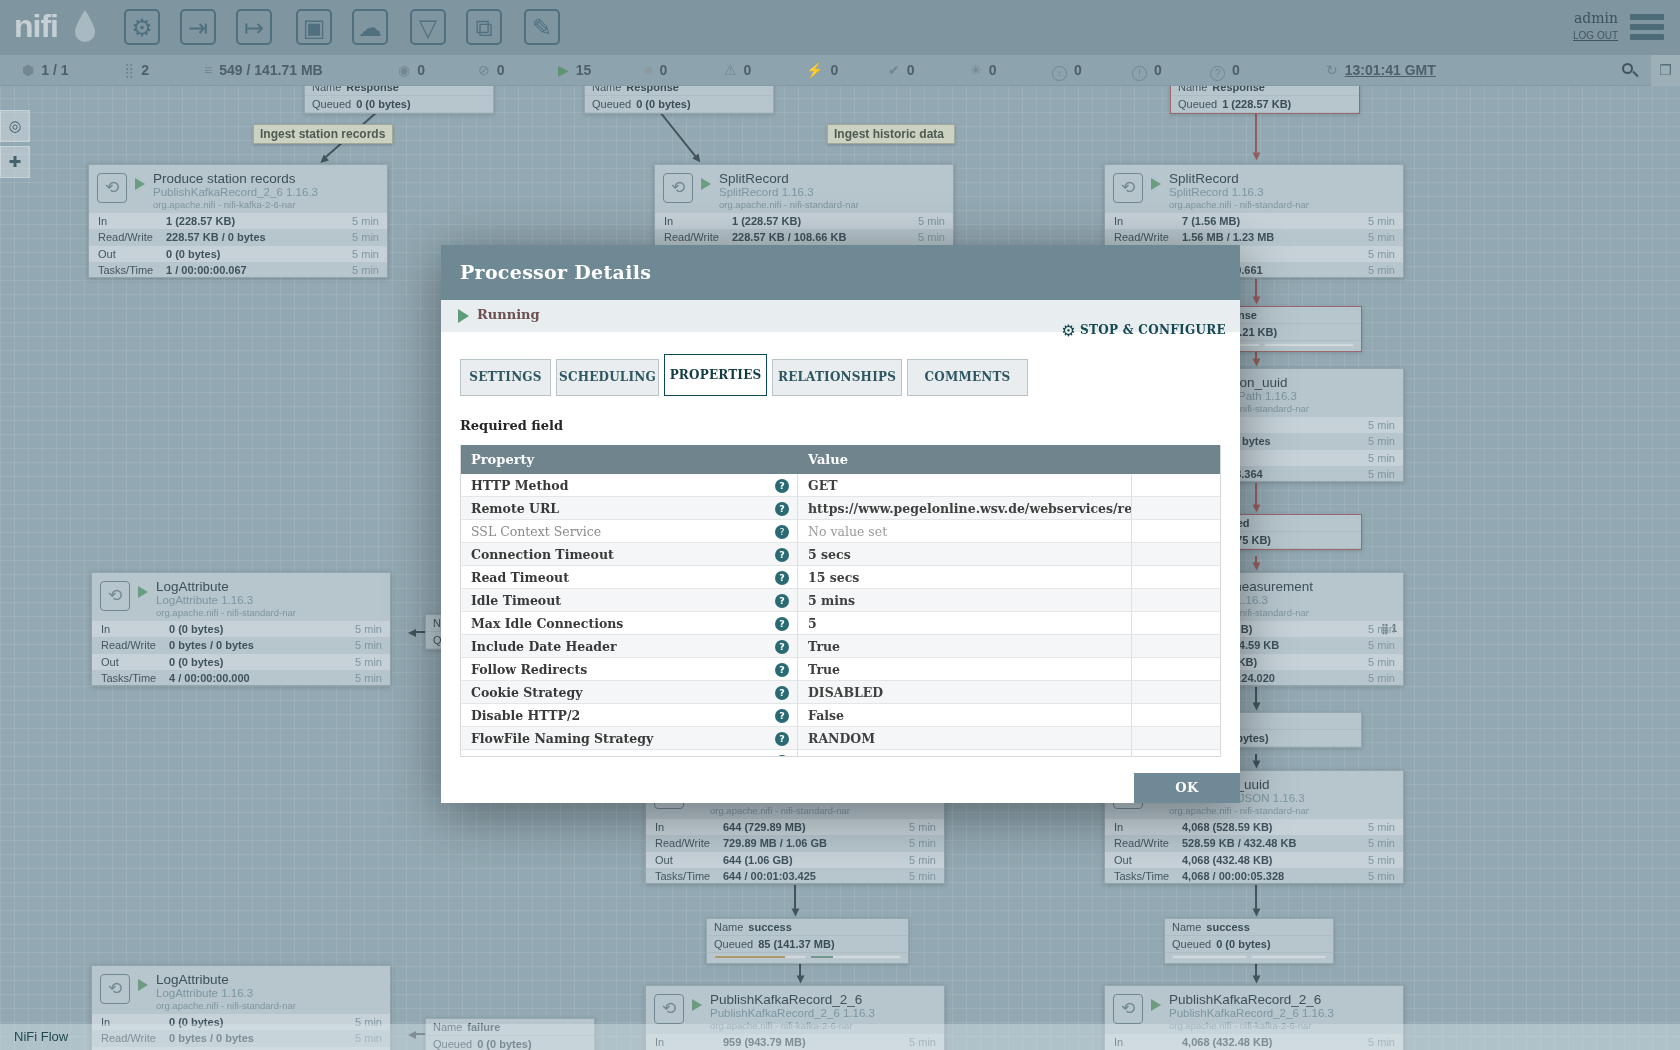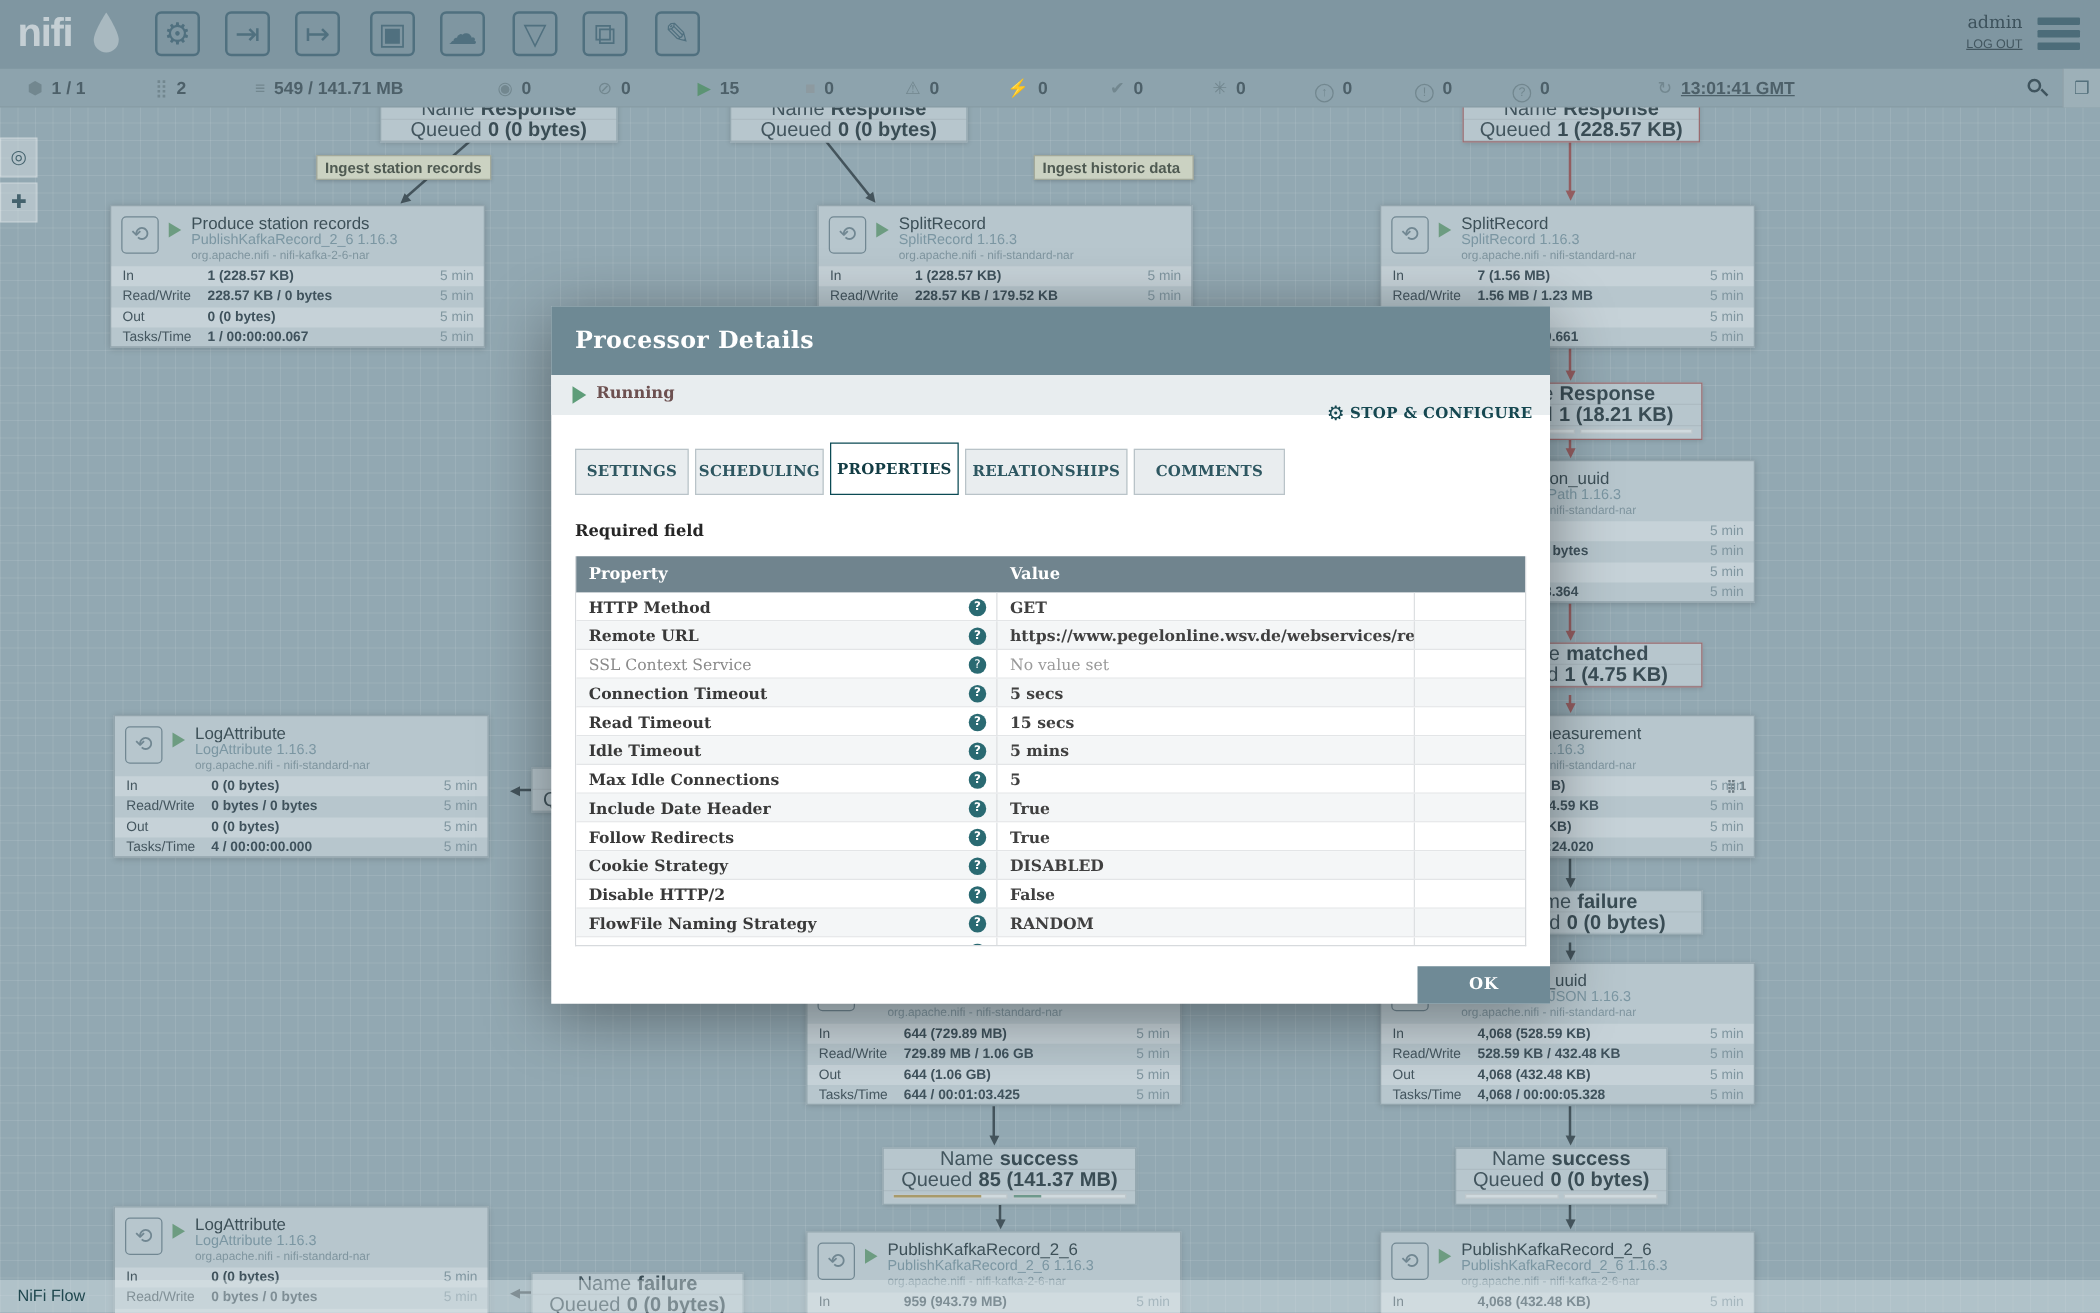--- a/index.html
+++ b/index.html
@@ -71,22 +71,22 @@
   .proc-row { position:relative; height:16.4px; font-size:11px; line-height:16.4px;
     color:#44565f; white-space:nowrap; }
   .proc-row:nth-child(odd) { background:rgba(255,255,255,0.22); }
   .proc-row .k { position:absolute; left:9px; }
   .proc-row .v { position:absolute; left:77px; font-weight:bold; color:#3f525c; }
   .proc-row .t { position:absolute; right:8px; color:#8096a0; }
 
   .clabel { position:absolute; background:#b7c6cd; border:1px solid #95a8b0;
     box-shadow:0 1px 4px rgba(0,0,0,0.15); z-index:3; }
   .clabel.maroon { border:1.5px solid #996a6e; }
-  .clabel .crow { height:17px; line-height:17px; font-size:16px; color:#42555e;
-    padding:0 7px; white-space:nowrap; border-bottom:1px solid rgba(0,0,0,0.05);text-align:center; }
+  .clabel .crow { height:17px; line-height:17px; font-size:11px; color:#42555e;
+    padding:0 7px; white-space:nowrap; border-bottom:1px solid rgba(0,0,0,0.05); }
   .clabel .crow b { color:#3a4d55; margin-left:5px; }
   .clabel .bars { display:flex; gap:4px; padding:2px 7px 4px; }
   .clabel .track { flex:1; height:4px; background:rgba(255,255,255,0.35);
     border:1px solid rgba(0,0,0,0.08); position:relative; }
   .clabel .fill { position:absolute; left:0; top:0; bottom:0; }
 
   .arrow-line { position:absolute; height:2px; z-index:2; }
   .arrow-head { position:absolute; width:0; height:0; border-left:8px solid;
     border-top:4.5px solid transparent !important; border-bottom:4.5px solid transparent !important;
     z-index:2; }
@@ -399,21 +399,21 @@
       <div class="proc-bundle">org.apache.nifi - nifi-standard-nar</div>
     </div>
     <div class="proc-rows">
       <div class="proc-row">
         <div class="k">In</div>
         <div class="v">1 (228.57 KB)</div>
         <div class="t">5 min</div>
       </div>
       <div class="proc-row">
         <div class="k">Read/Write</div>
-        <div class="v">228.57 KB / 179.52 KB</div>
+        <div class="v">228.57 KB / 108.66 KB</div>
         <div class="t">5 min</div>
       </div>
       <div class="proc-row">
         <div class="k">Out</div>
         <div class="v">1 (179.52 KB)</div>
         <div class="t">5 min</div>
       </div>
       <div class="proc-row">
         <div class="k">Tasks/Time</div>
         <div class="v">1 / 00:00:00.178</div>

